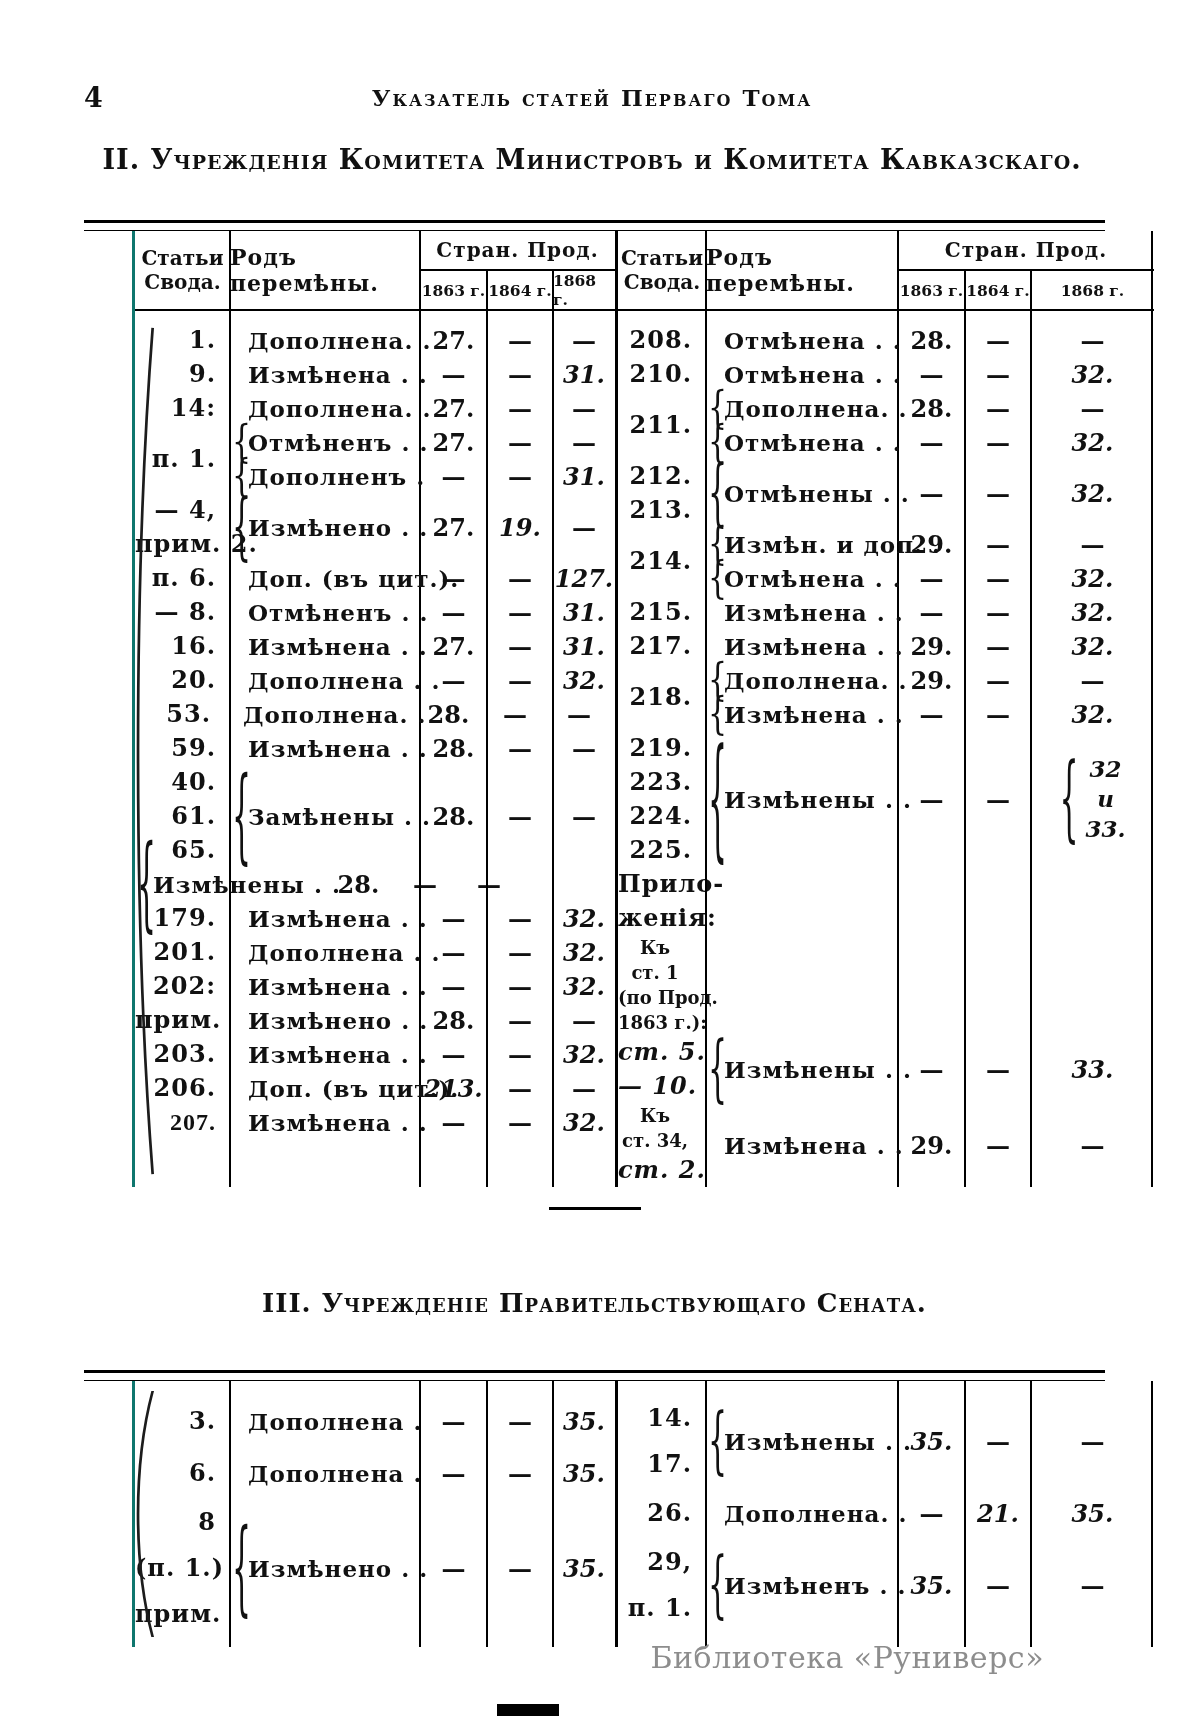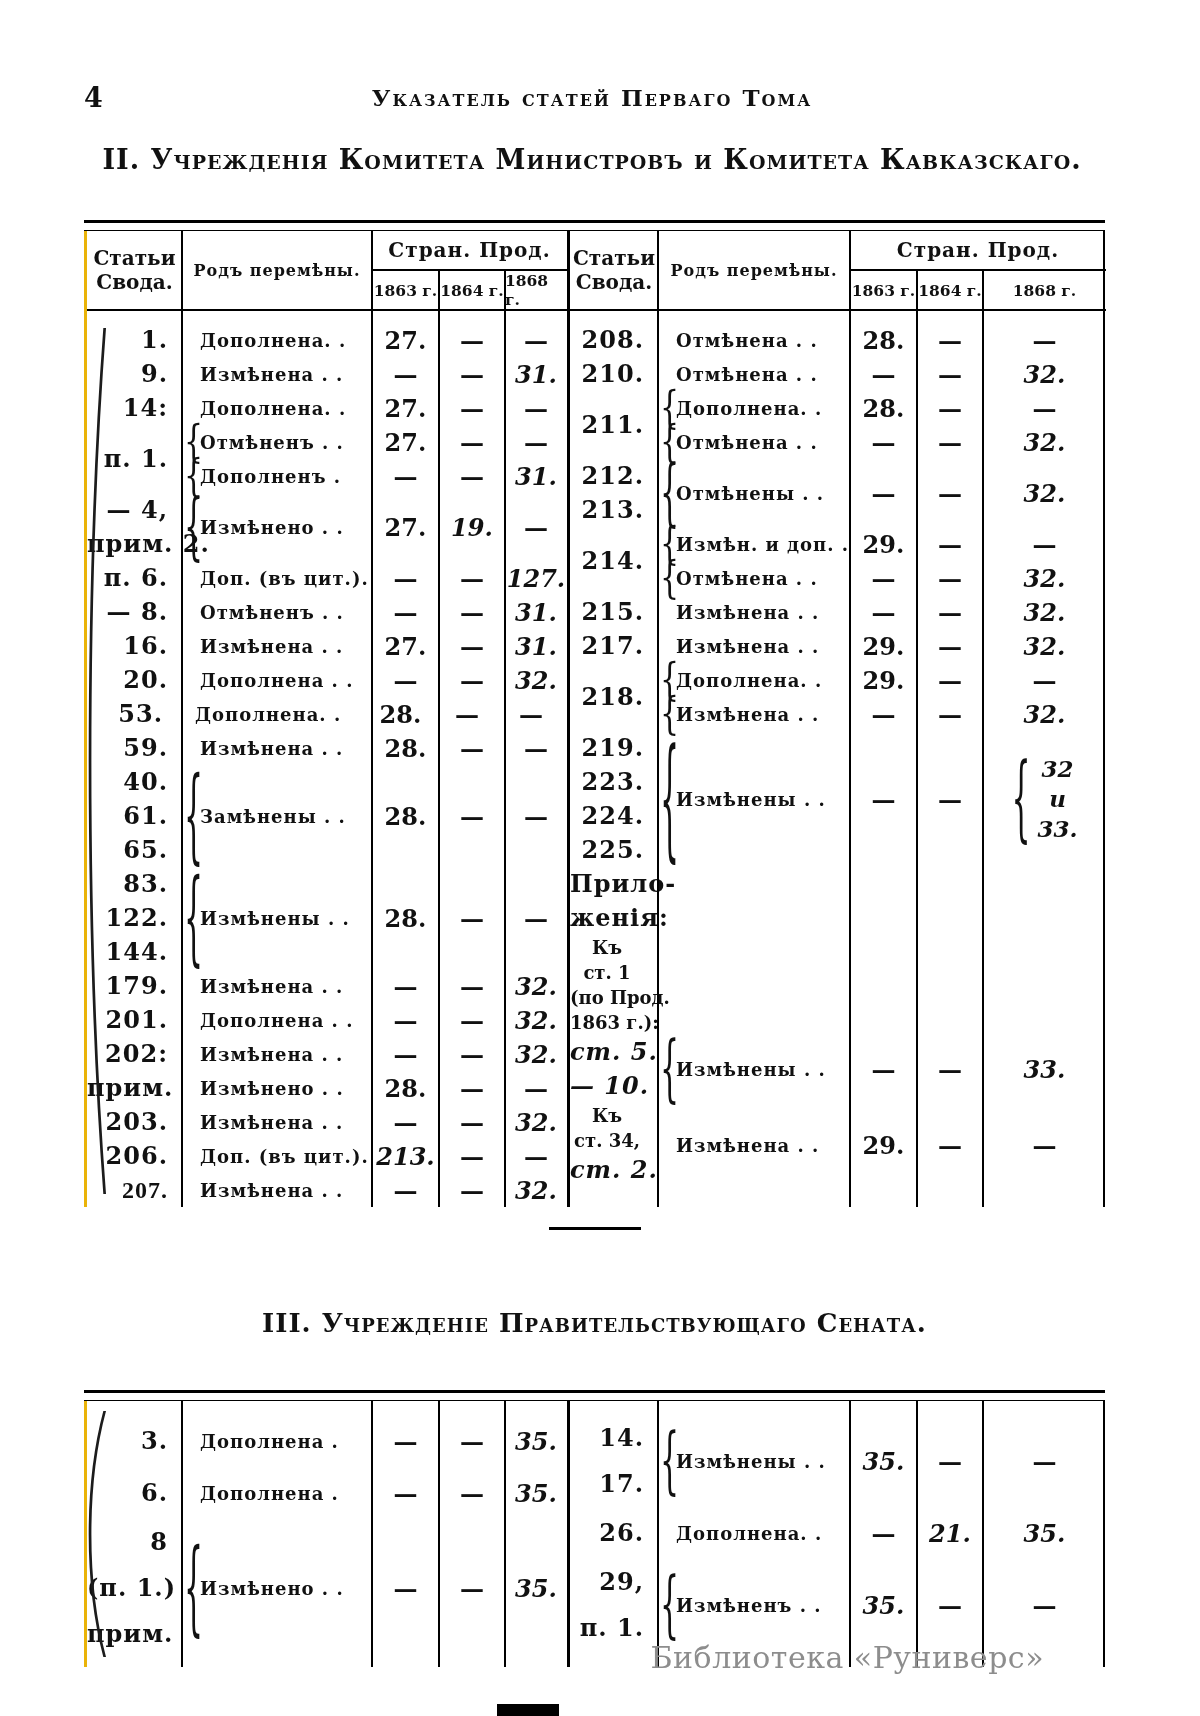--- a/index.html
+++ b/index.html
@@ -15,44 +15,44 @@
   }
   .section-title{
     text-align:center;font-weight:bold;font-variant:small-caps;letter-spacing:1px;
   }
   #title2{position:absolute;left:84px;top:144px;width:1016px;font-size:27px;}
   
   .flow{position:absolute;left:84px;top:220px;width:1021px;}
   
   .rtable{position:relative;}
   .double-rule{height:7px;border-top:3px solid #000;border-bottom:1px solid #000;}
-  .halves{display:flex;align-items:stretch;border-left:3px solid #eab308;border-right:2px solid #000;width:1016px;box-sizing:content-box;}
+  .halves{display:flex;align-items:stretch;border-left:3px solid #0f766e;border-right:2px solid #000;width:1016px;box-sizing:content-box;margin-left:48px;}
   .half{position:relative;display:flex;flex-direction:column;}
   .half.rg{border-left:3px solid #000;}
   .vrule{position:absolute;width:2px;background:#000;top:0;bottom:0;}
   
   .thead{display:flex;height:78px;border-bottom:2px solid #000;font-weight:bold;}
   .h-stat{display:flex;flex-direction:column;justify-content:center;align-items:center;font-size:20px;line-height:24px;}
-  .h-change{display:flex;align-items:center;justify-content:center;font-size:16px;letter-spacing:1px;}
+  .h-change{display:flex;align-items:center;justify-content:center;font-size:22px;letter-spacing:1px;}
   .h-years{display:flex;flex-direction:column;}
   .h-pages{height:40px;display:flex;align-items:center;justify-content:center;font-size:20px;border-bottom:2px solid #000;box-sizing:border-box;letter-spacing:1px;}
   .h-yrow{flex:1;display:flex;}
   .h-year{display:flex;align-items:center;justify-content:center;font-size:15.5px;}
   
   .tbody{padding-top:12px;flex:1;}
   .trow{display:flex;align-items:center;}
   .stcell{text-align:right;padding-right:14px;box-sizing:border-box;font-weight:bold;font-size:24px;}
   .stline{line-height:34px;letter-spacing:1px;white-space:nowrap;}
   .stline.sm{font-size:18px;line-height:25px;letter-spacing:0;}
   .stline.ct{text-align:center;}
   .it{font-style:italic;font-weight:600;}
   .lines{flex:1;display:flex;flex-direction:column;justify-content:center;}
   .tline{display:flex;align-items:center;min-height:34px;}
   .chcell{position:relative;padding-left:18px;box-sizing:border-box;}
-  .chtext{font-weight:bold;font-size:18px;letter-spacing:1px;white-space:nowrap;text-align:center;}
+  .chtext{font-weight:bold;font-size:23px;letter-spacing:1px;white-space:nowrap;text-align:center;}
   .ycell{display:flex;align-items:center;justify-content:center;font-weight:bold;font-size:24px;box-sizing:border-box;}
   .brace{position:absolute;left:2px;top:50%;font-size:30px;font-weight:400;line-height:30px;}
   .b1{transform:translateY(-50%) scaleY(1.5);}
   .b2{transform:translateY(-50%) scaleY(2.4);}
   .b3{transform:translateY(-50%) scaleY(3.4);}
   .b4{transform:translateY(-50%) scaleY(4.4);}
   .bg{position:static;transform:scaleY(3.1);margin-right:7px;font-size:30px;font-weight:400;}
   .ygroup{display:flex;flex-direction:column;}
   .ygl{font-size:23px;line-height:30px;text-align:center;}
   .longparen{position:absolute;left:-4px;width:26px;}
@@ -341,25 +341,20 @@
                     <div class="ycell" style="width: 66px;">
                       <span>—</span>
                     </div>
                     <div class="ycell" style="width: 62px;">
                       <span>—</span>
                     </div>
                   </div>
                 </div>
               </div>
               <div class="trow">
-                <div class="stcell" style="width: 95px;">
-                  <div class="stline">83.</div>
-                  <div class="stline">122.</div>
-                  <div class="stline">144.</div>
-                </div>
                 <div class="lines">
                   <div class="tline">
                     <div class="chcell" style="width: 190px;"><span class="brace b3">{</span><span class="chtext">Измѣнены . .</span></div>
                     <div class="ycell" style="width: 67px;">
                       <span>28.</span>
                     </div>
                     <div class="ycell" style="width: 66px;">
                       <span>—</span>
                     </div>
                     <div class="ycell" style="width: 62px;">

